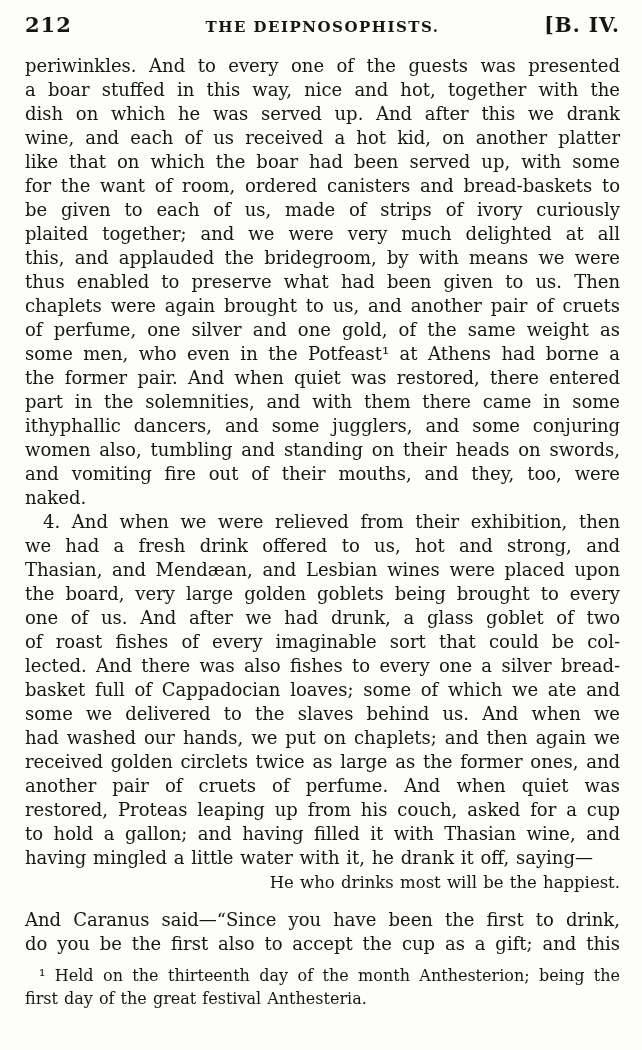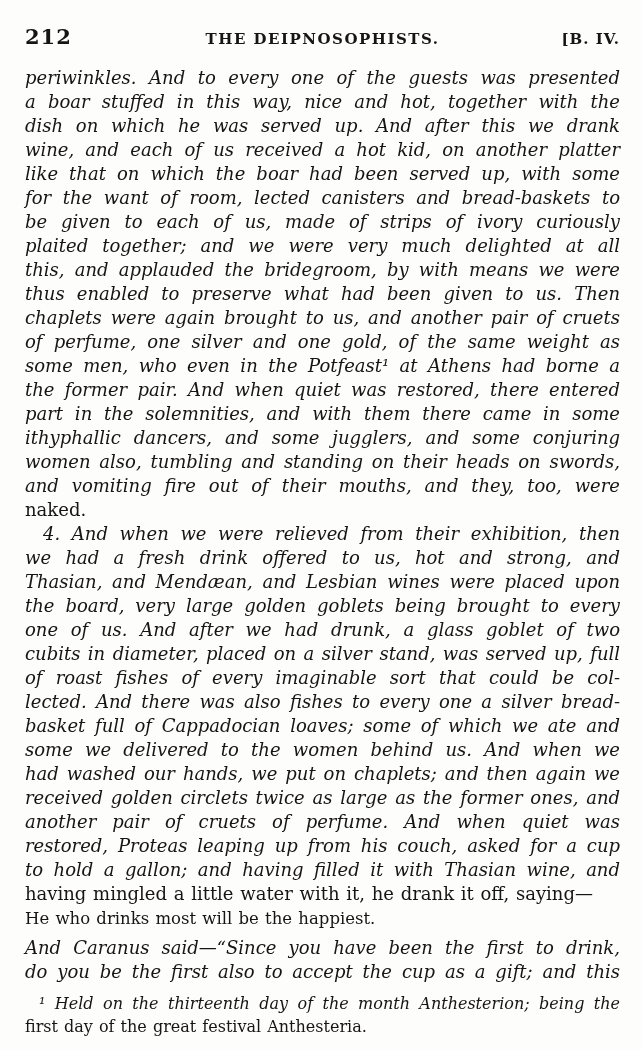--- a/index.html
+++ b/index.html
@@ -10,21 +10,21 @@
   .page {
     position: relative;
     width: 642px;
     height: 1050px;
     margin: 0 auto;
     background: #fdfdfc;
     color: #171514;
     font-family: "DejaVu Serif", "Liberation Serif", serif;
     overflow: hidden;
     box-sizing: border-box;
-    padding: 24px 22px 0 25px;
+    padding: 12px 22px 0 25px;
   }
   .header {
     display: flex;
     align-items: baseline;
     height: 30px;
     margin-bottom: 12px;
   }
   .pagenum {
     flex: 1;
     font-size: 21px;
@@ -35,47 +35,46 @@
     flex: 2;
     text-align: center;
     font-size: 15px;
     font-weight: bold;
     letter-spacing: 1.5px;
     white-space: nowrap;
   }
   .bookref {
     flex: 1;
     text-align: right;
-    font-size: 15px;
+    font-size: 20px;
     font-weight: bold;
     letter-spacing: 1px;
     white-space: nowrap;
   }
   .body-text {
     font-size: 18px;
     line-height: 24px;
     word-spacing: 1px;
   }
   .line {
     white-space: nowrap;
   }
   .j {
     white-space: normal;
     text-align: justify;
     text-align-last: justify;
-    font-style: italic;
   }
   .ind { text-indent: 18px; }
   .verse {
-    text-align: left;
+    text-align: right;
     font-size: 16.5px;
     line-height: 26px;
     white-space: nowrap;
   }
-  .para3 { margin-top: 4px; }
+  .para3 { margin-top: 12px; }
   .footnote {
     font-size: 16px;
     line-height: 23px;
     margin-top: 8px;
     word-spacing: 1px;
   }
   .footnote .ind { text-indent: 14px; }
 </style>
 </head>
 <body>
@@ -89,21 +88,21 @@
   </div>
 
   <div class="body-text">
 
     <div>
       <div class="line j">periwinkles.  And to every one of the guests was presented</div>
       <div class="line j">a boar stuffed in this way, nice and hot, together with the</div>
       <div class="line j">dish on which he was served up.  And after this we drank</div>
       <div class="line j">wine, and each of us received a hot kid, on another platter</div>
       <div class="line j">like that on which the boar had been served up, with some</div>
-      <div class="line j">for the want of room, lected canisters and bread-baskets to</div>
+      <div class="line j">for the want of room, ordered canisters and bread-baskets to</div>
       <div class="line j">be given to each of us, made of strips of ivory curiously</div>
       <div class="line j">plaited together; and we were very much delighted at all</div>
       <div class="line j">this, and applauded the bridegroom, by with means we were</div>
       <div class="line j">thus enabled to preserve what had been given to us.  Then</div>
       <div class="line j">chaplets were again brought to us, and another pair of cruets</div>
       <div class="line j">of perfume, one silver and one gold, of the same weight as</div>
       <div class="line j">some men, who even in the Potfeast¹ at Athens had borne a</div>
       <div class="line j">the former pair.  And when quiet was restored, there entered</div>
       <div class="line j">part in the solemnities, and with them there came in some</div>
       <div class="line j">ithyphallic dancers, and some jugglers, and some conjuring</div>
@@ -111,25 +110,24 @@
       <div class="line j">and vomiting fire out of their mouths, and they, too, were</div>
       <div class="line">naked.</div>
     </div>
 
     <div class="para2">
       <div class="line j ind">4. And when we were relieved from their exhibition, then</div>
       <div class="line j">we had a fresh drink offered to us, hot and strong, and</div>
       <div class="line j">Thasian, and Mendæan, and Lesbian wines were placed upon</div>
       <div class="line j">the board, very large golden goblets being brought to every</div>
       <div class="line j">one of us.  And after we had drunk, a glass goblet of two</div>
-      <div class="line j">cubits in diameter, placed on a silver stand, was served up, full</div>
       <div class="line j">of roast fishes of every imaginable sort that could be col-</div>
       <div class="line j">lected.  And there was also fishes to every one a silver bread-</div>
       <div class="line j">basket full of Cappadocian loaves; some of which we ate and</div>
-      <div class="line j">some we delivered to the women behind us.  And when we</div>
+      <div class="line j">some we delivered to the slaves behind us.  And when we</div>
       <div class="line j">had washed our hands, we put on chaplets; and then again we</div>
       <div class="line j">received golden circlets twice as large as the former ones, and</div>
       <div class="line j">another pair of cruets of perfume.  And when quiet was</div>
       <div class="line j">restored, Proteas leaping up from his couch, asked for a cup</div>
       <div class="line j">to hold a gallon; and having filled it with Thasian wine, and</div>
       <div class="line">having mingled a little water with it, he drank it off, saying—</div>
     </div>
 
     <div class="verse">He who drinks most will be the happiest.</div>
 

